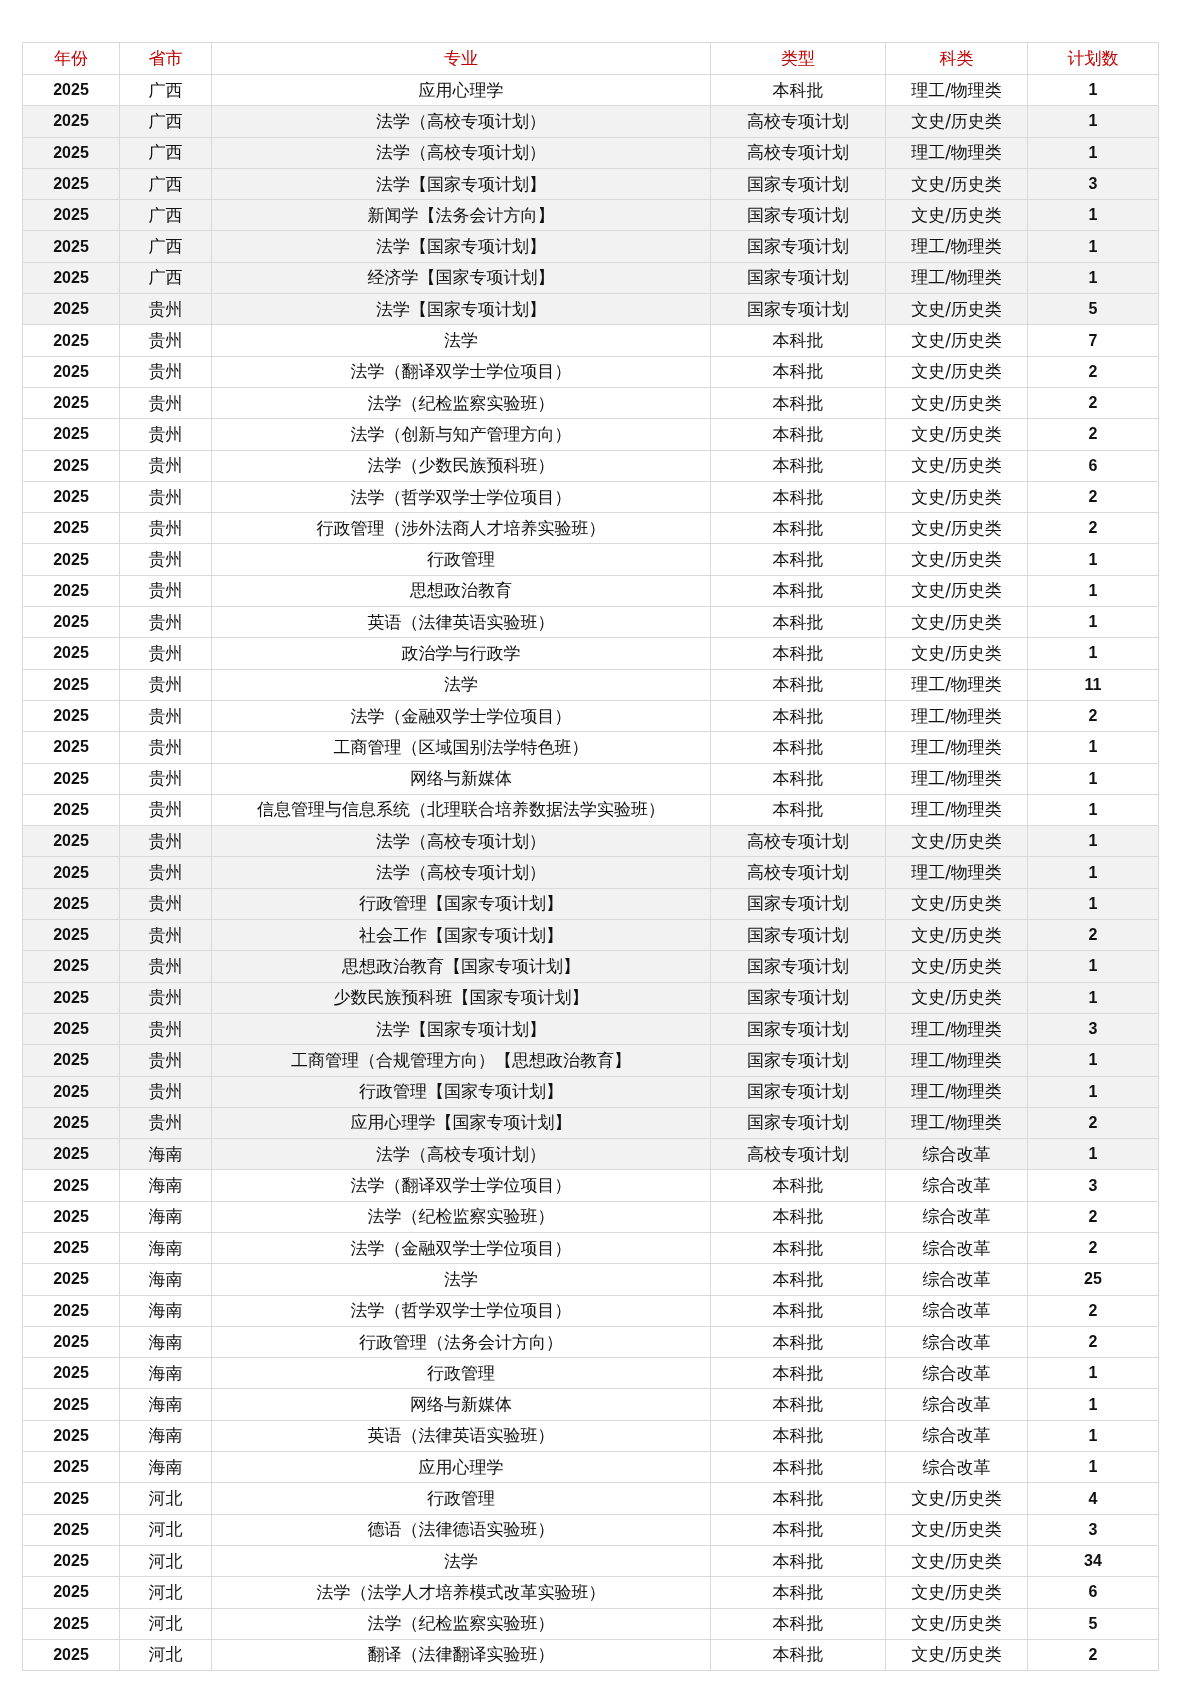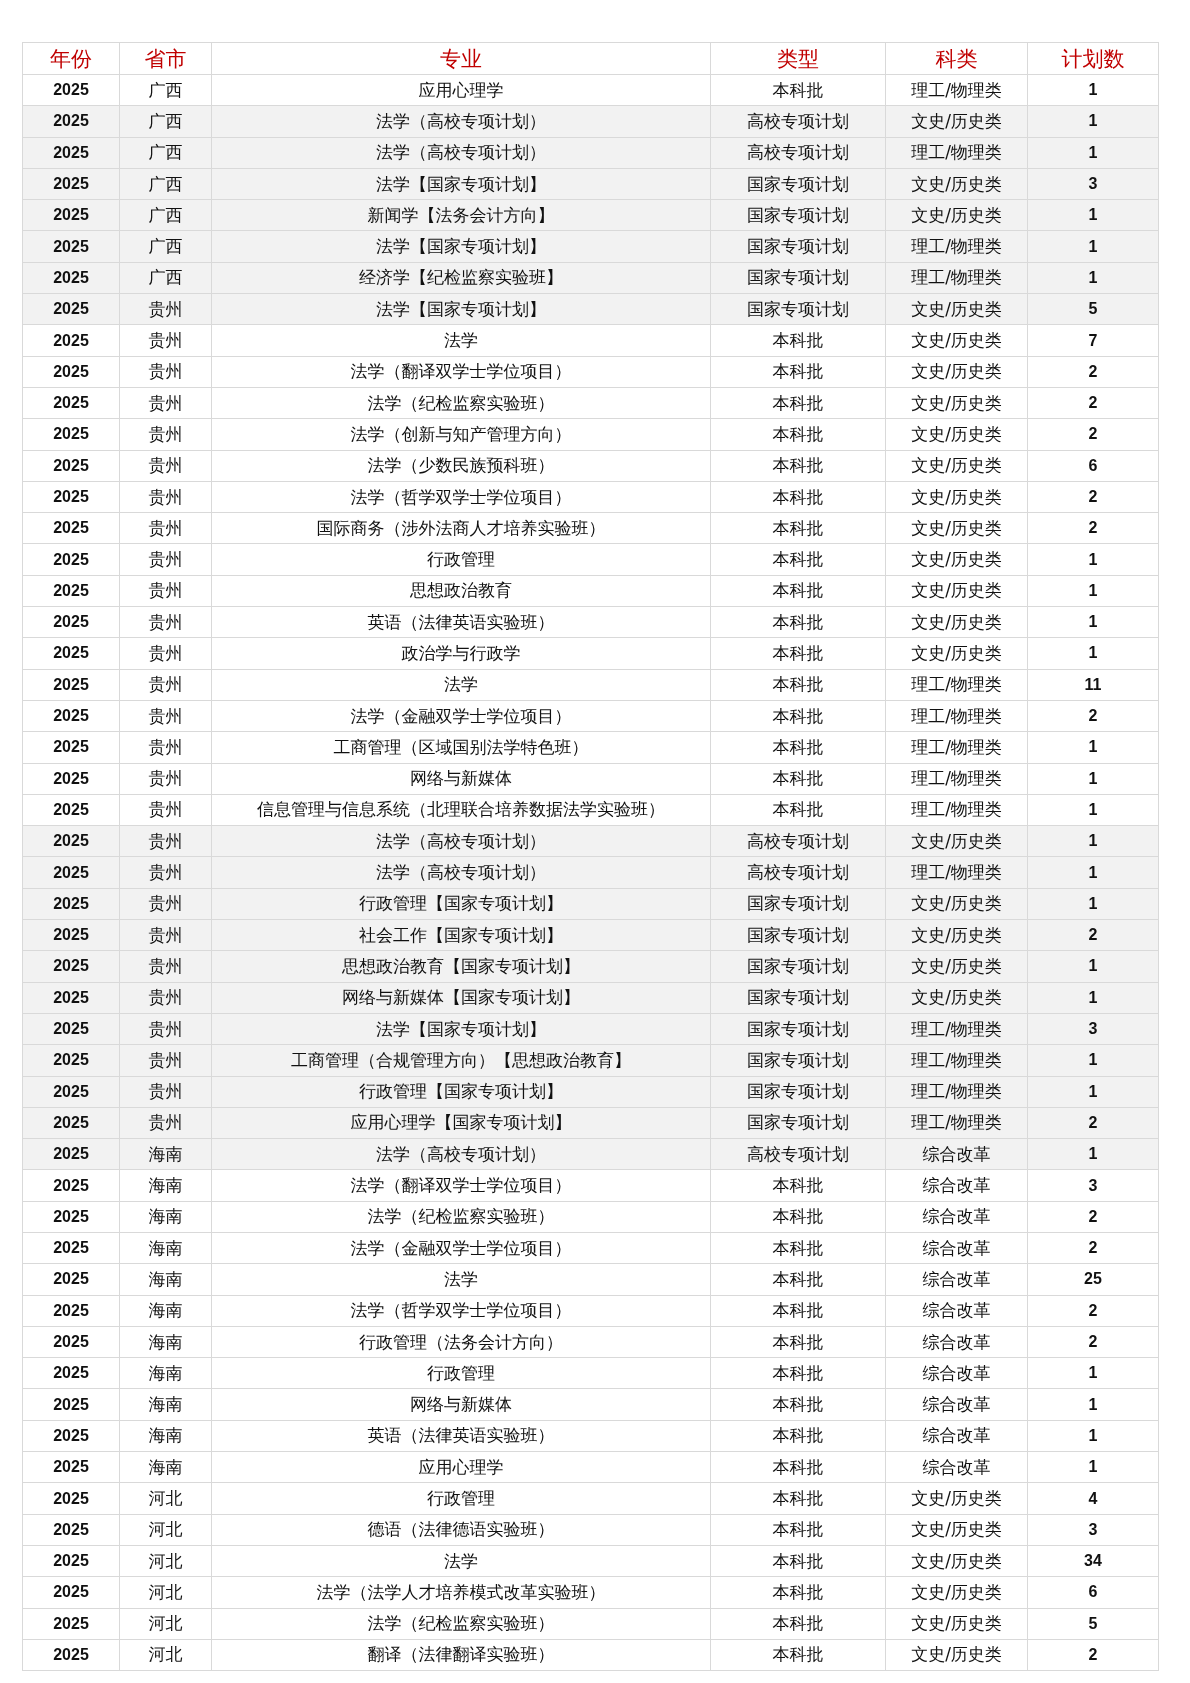--- a/index.html
+++ b/index.html
@@ -7,21 +7,21 @@
          font-family: "DejaVu Sans", "Liberation Sans", sans-serif; }
   table.plan {
     position: absolute; left: 22px; top: 42px;
     border-collapse: collapse; table-layout: fixed; width: 1136px;
   }
   table.plan th, table.plan td {
     border: 1px solid #d9d9d9; text-align: center; padding: 0;
     white-space: nowrap; overflow: hidden;
   }
   table.plan th {
-    height: 31px; font-weight: normal; font-size: 21px; color: #c00000; text-align: center;
+    height: 31px; font-weight: normal; font-size: 17px; color: #c00000; text-align: center;
   }
   table.plan td {
     height: 30.3px; font-size: 17px; color: #111111;
   }
   table.plan td.num { font-family: "Liberation Sans", sans-serif; font-weight: bold; font-size: 16px; }
   tr.special td { background: #f2f2f2; }
   col.c-year { width: 97px; }
   col.c-prov { width: 92px; }
   col.c-major { width: 499px; }
   col.c-type { width: 175px; }
@@ -95,21 +95,21 @@
         <td class="num">2025</td>
         <td>广西</td>
         <td>法学【国家专项计划】</td>
         <td>国家专项计划</td>
         <td>理工/物理类</td>
         <td class="num">1</td>
       </tr>
       <tr class="special">
         <td class="num">2025</td>
         <td>广西</td>
-        <td>经济学【纪检监察实验班】</td>
+        <td>经济学【国家专项计划】</td>
         <td>国家专项计划</td>
         <td>理工/物理类</td>
         <td class="num">1</td>
       </tr>
       <tr class="special">
         <td class="num">2025</td>
         <td>贵州</td>
         <td>法学【国家专项计划】</td>
         <td>国家专项计划</td>
         <td>文史/历史类</td>
@@ -159,21 +159,21 @@
         <td class="num">2025</td>
         <td>贵州</td>
         <td>法学（哲学双学士学位项目）</td>
         <td>本科批</td>
         <td>文史/历史类</td>
         <td class="num">2</td>
       </tr>
       <tr>
         <td class="num">2025</td>
         <td>贵州</td>
-        <td>国际商务（涉外法商人才培养实验班）</td>
+        <td>行政管理（涉外法商人才培养实验班）</td>
         <td>本科批</td>
         <td>文史/历史类</td>
         <td class="num">2</td>
       </tr>
       <tr>
         <td class="num">2025</td>
         <td>贵州</td>
         <td>行政管理</td>
         <td>本科批</td>
         <td>文史/历史类</td>
@@ -279,21 +279,21 @@
         <td class="num">2025</td>
         <td>贵州</td>
         <td>思想政治教育【国家专项计划】</td>
         <td>国家专项计划</td>
         <td>文史/历史类</td>
         <td class="num">1</td>
       </tr>
       <tr class="special">
         <td class="num">2025</td>
         <td>贵州</td>
-        <td>网络与新媒体【国家专项计划】</td>
+        <td>少数民族预科班【国家专项计划】</td>
         <td>国家专项计划</td>
         <td>文史/历史类</td>
         <td class="num">1</td>
       </tr>
       <tr class="special">
         <td class="num">2025</td>
         <td>贵州</td>
         <td>法学【国家专项计划】</td>
         <td>国家专项计划</td>
         <td>理工/物理类</td>

